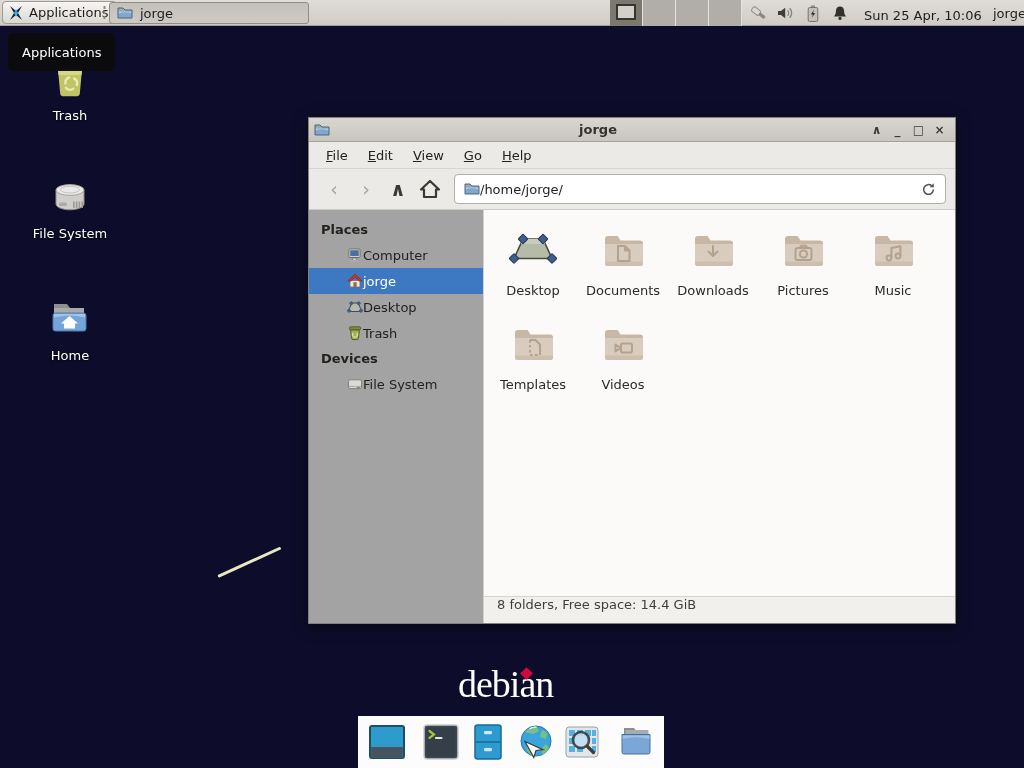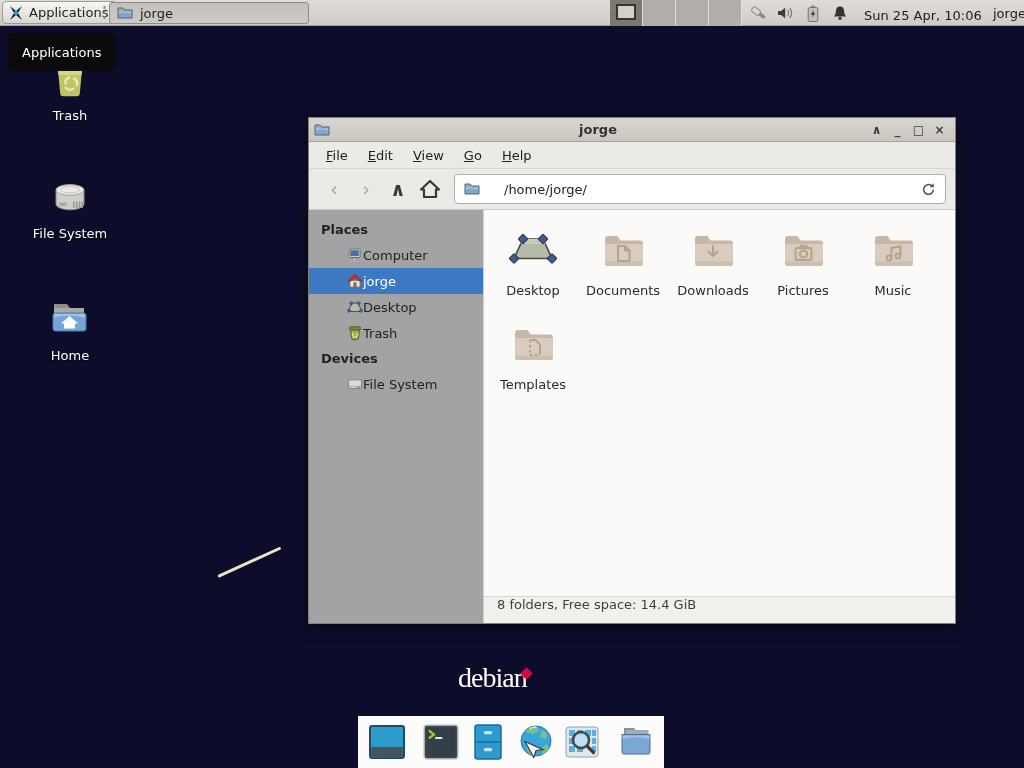--- a/index.html
+++ b/index.html
@@ -97,42 +97,42 @@
     background:#eceae6; border-bottom:1px solid #cfccc6; padding:0 9px;
   }
   .navbtn {
     width:32px; height:30px; display:flex; align-items:center; justify-content:center;
     font-size:19px; color:#3b3934; border-radius:3px;
   }
   .navbtn.disabled { color:#aaa79f; }
   .pathbar {
     flex:1; height:30px; margin-left:8px;
     background:#ffffff; border:1px solid #b2aea8; border-radius:4px;
-    display:flex; align-items:center; gap:24px; padding:0 9px;
+    display:flex; align-items:center; gap:0; padding:0 9px;
     color:#23221f;
   }
   .reload { margin-left:auto; display:flex; }
   .content { flex:1; display:flex; min-height:0; }
   .sidebar { width:175px; flex:0 0 175px; background:#a3a3a3; border-right:1px solid #d5d2cd; padding-top:7px; }
   .side-header { font-weight:bold; color:#23221f; padding:5px 0 5px 12px; }
   .side-item { height:26px; display:flex; align-items:center; gap:0; padding-left:38px; color:#23221f; }
   .side-item.selected { background:#3d79c2; color:#ffffff; }
   .mainpane { flex:1; display:flex; flex-direction:column; min-width:0; }
   .fileview { flex:1; background:#fbfaf9; padding:16px 0 0 4px; display:flex; flex-wrap:wrap; align-content:flex-start; }
   .fitem { width:90px; height:94px; display:flex; flex-direction:column; align-items:center; }
   .flabel { margin-top:9px; color:#2b2a27; text-align:center; }
   .statusbar {
     height:27px; flex:0 0 27px; background:#f2f0ed; border-top:1px solid #d7d4cf;
     display:flex; align-items:flex-start; padding-left:13px; color:#413f3b;
   }
 
   
   .debian {
     position:absolute; left:458px; top:662px; color:#ffffff;
-    font-family:"Liberation Serif", serif; font-size:28px; letter-spacing:-1px;
+    font-family:"Liberation Serif", serif; font-size:38px; letter-spacing:-1px;
   }
   .diamond {
     position:absolute; left:64px; top:7px; width:9px; height:9px;
     background:#d4073f; transform:rotate(45deg);
   }
 
   
   .dock {
     position:absolute; left:358px; top:716px; width:306px; height:52px;
     background:#fcfcfc; display:flex; align-items:center; gap:7px; padding:0 9px;
@@ -475,20 +475,34 @@
               <path d="M6 35.5h38V37a3 3 0 01-3 3H9a3 3 0 01-3-3z" fill="#ccbfae"></path>
               <g stroke="#b5a28c" stroke-width="2" fill="none" stroke-linejoin="round">
                 <path d="M21 20h5.5l4.5 4.5V35"></path>
                 <path d="M21 20v15h10" stroke-dasharray="2.6 2.4"></path>
               </g>
             </svg>
           </span>
           <span class="flabel">Templates</span>
         </div>
 
+        <div class="fitem">
+          <span>
+            <svg width="48" height="48" viewBox="0 0 48 48">
+              <path d="M6 13a3 3 0 013-3h9.5l3 4.5H41a3 3 0 013 3V37a3 3 0 01-3 3H9a3 3 0 01-3-3z" fill="#c7b7a4"></path>
+              <path d="M6 18h38v19a3 3 0 01-3 3H9a3 3 0 01-3-3z" fill="#d8ccbf"></path>
+              <path d="M6 35.5h38V37a3 3 0 01-3 3H9a3 3 0 01-3-3z" fill="#ccbfae"></path>
+              <g stroke="#b5a28c" stroke-width="2" fill="none" stroke-linejoin="round">
+                <path d="M16.5 24.5l5 3.5-5 3.5z"></path>
+                <rect x="22" y="23.5" width="11" height="9" rx="1.8"></rect>
+              </g>
+            </svg>
+          </span>
+          <span class="flabel">Videos</span>
+        </div>
 
       </div>
 
       <div class="statusbar">
         <span>8 folders, Free space: 14.4 GiB</span>
       </div>
     </div>
   </div>
 </div>
 

